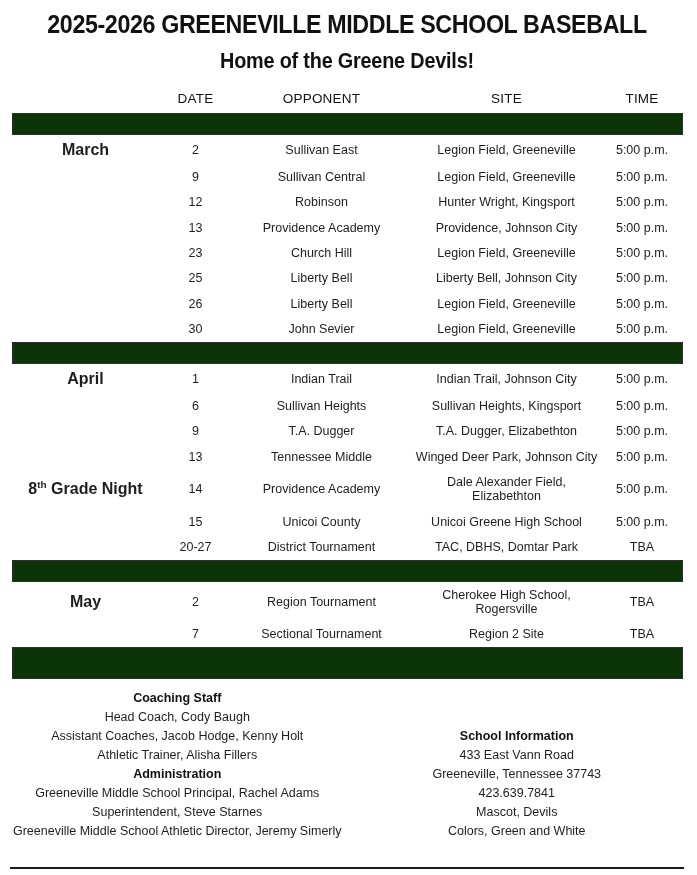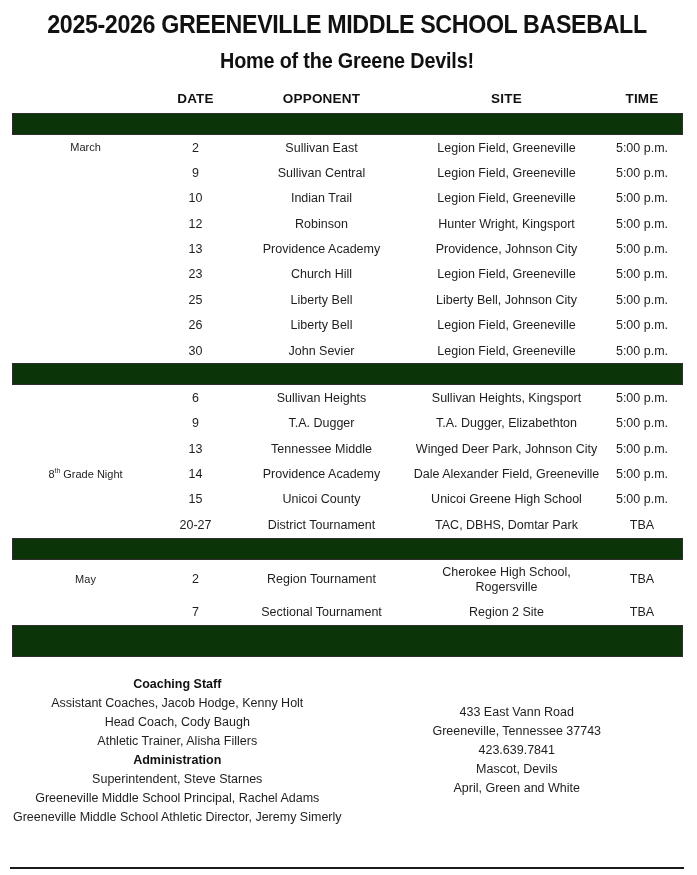--- a/index.html
+++ b/index.html
@@ -64,38 +64,38 @@
     margin-top: 18px;
   }
   .sched col.c-month { width: 148px; }
   .sched col.c-date  { width: 72px;  }
   .sched col.c-opp   { width: 180px; }
   .sched col.c-site  { width: 190px; }
   .sched col.c-time  { width: 81px;  }
 
   .sched th {
     font-size: 13.5px;
-    font-weight: bold;
+    font-weight: normal;
     color: #111111;
     padding: 0 0 7px 0;
     text-align: center;
     letter-spacing: 0.2px;
   }
   .sched th.blank { text-align: left; }
 
   .sched td {
     font-size: 12.5px;
     color: #1e1e1e;
     text-align: center;
     padding: 5.5px 0;
     line-height: 1.15;
   }
   .sched td.month {
-    font-weight: normal;
-    font-size: 11px;
+    font-weight: bold;
+    font-size: 16px;
   }
 
   
   tr.band td {
     padding: 0;
   }
   .band-bar {
     height: 22px;
     background: #0c3409;
     border: 1px solid #2e2e2e;
@@ -105,23 +105,23 @@
 
   sup {
     font-size: 0.62em;
     vertical-align: super;
     line-height: 0;
   }
 
   
   .footer {
     width: 671px;
-    margin: 18px auto 0 auto;
+    margin: 10px auto 0 auto;
     display: flex;
-    align-items: center;
+    align-items: flex-end;
   }
   .footer-col {
     flex: 1 1 50%;
     text-align: center;
   }
   .footer-col.left  { padding-right: 4px; }
   .footer-col.right { padding-left: 4px; }
   .f-head {
     font-size: 12.5px;
     font-weight: bold;
@@ -177,27 +177,20 @@
         </tr>
         <tr>
           <td class="month"></td>
           <td>9</td>
           <td>Sullivan Central</td>
           <td>Legion Field, Greeneville</td>
           <td>5:00 p.m.</td>
         </tr>
         <tr>
           <td class="month"></td>
-          <td>10</td>
-          <td>Indian Trail</td>
-          <td>Legion Field, Greeneville</td>
-          <td>5:00 p.m.</td>
-        </tr>
-        <tr>
-          <td class="month"></td>
           <td>12</td>
           <td>Robinson</td>
           <td>Hunter Wright, Kingsport</td>
           <td>5:00 p.m.</td>
         </tr>
         <tr>
           <td class="month"></td>
           <td>13</td>
           <td>Providence Academy</td>
           <td>Providence, Johnson City</td>
@@ -230,20 +223,27 @@
           <td>John Sevier</td>
           <td>Legion Field, Greeneville</td>
           <td>5:00 p.m.</td>
         </tr>
         <tr class="band">
           <td colspan="5">
             <div class="band-bar"></div>
           </td>
         </tr>
         <tr>
+          <td class="month">April</td>
+          <td>1</td>
+          <td>Indian Trail</td>
+          <td>Indian Trail, Johnson City</td>
+          <td>5:00 p.m.</td>
+        </tr>
+        <tr>
           <td class="month"></td>
           <td>6</td>
           <td>Sullivan Heights</td>
           <td>Sullivan Heights, Kingsport</td>
           <td>5:00 p.m.</td>
         </tr>
         <tr>
           <td class="month"></td>
           <td>9</td>
           <td>T.A. Dugger</td>
@@ -254,21 +254,21 @@
           <td class="month"></td>
           <td>13</td>
           <td>Tennessee Middle</td>
           <td>Winged Deer Park, Johnson City</td>
           <td>5:00 p.m.</td>
         </tr>
         <tr>
           <td class="month">8<sup>th</sup> Grade Night</td>
           <td>14</td>
           <td>Providence Academy</td>
-          <td>Dale Alexander Field, Greeneville</td>
+          <td>Dale Alexander Field, Elizabethton</td>
           <td>5:00 p.m.</td>
         </tr>
         <tr>
           <td class="month"></td>
           <td>15</td>
           <td>Unicoi County</td>
           <td>Unicoi Greene High School</td>
           <td>5:00 p.m.</td>
         </tr>
         <tr>
@@ -302,36 +302,37 @@
             <div class="band-bar tall"></div>
           </td>
         </tr>
       </tbody>
   </table>
 
   <div class="footer">
     <div class="footer-col left">
       <div class="f-head">Coaching Staff</div>
       <div id="coach-lines-1">
+          <div class="f-line">Head Coach, Cody Baugh</div>
           <div class="f-line">Assistant Coaches, Jacob Hodge, Kenny Holt</div>
-          <div class="f-line">Head Coach, Cody Baugh</div>
           <div class="f-line">Athletic Trainer, Alisha Fillers</div>
         </div>
       <div class="f-head">Administration</div>
       <div id="coach-lines-2">
+          <div class="f-line">Greeneville Middle School Principal, Rachel Adams</div>
           <div class="f-line">Superintendent, Steve Starnes</div>
-          <div class="f-line">Greeneville Middle School Principal, Rachel Adams</div>
           <div class="f-line">Greeneville Middle School Athletic Director, Jeremy Simerly</div>
         </div>
     </div>
     <div class="footer-col right">
+      <div class="f-head">School Information</div>
       <div id="school-lines">
           <div class="f-line">433 East Vann Road</div>
           <div class="f-line">Greeneville, Tennessee 37743</div>
           <div class="f-line">423.639.7841</div>
           <div class="f-line">Mascot, Devils</div>
-          <div class="f-line">April, Green and White</div>
+          <div class="f-line">Colors, Green and White</div>
         </div>
     </div>
   </div>
 
   <div class="page-rule"></div>
 </div>
 
 </body></html>

